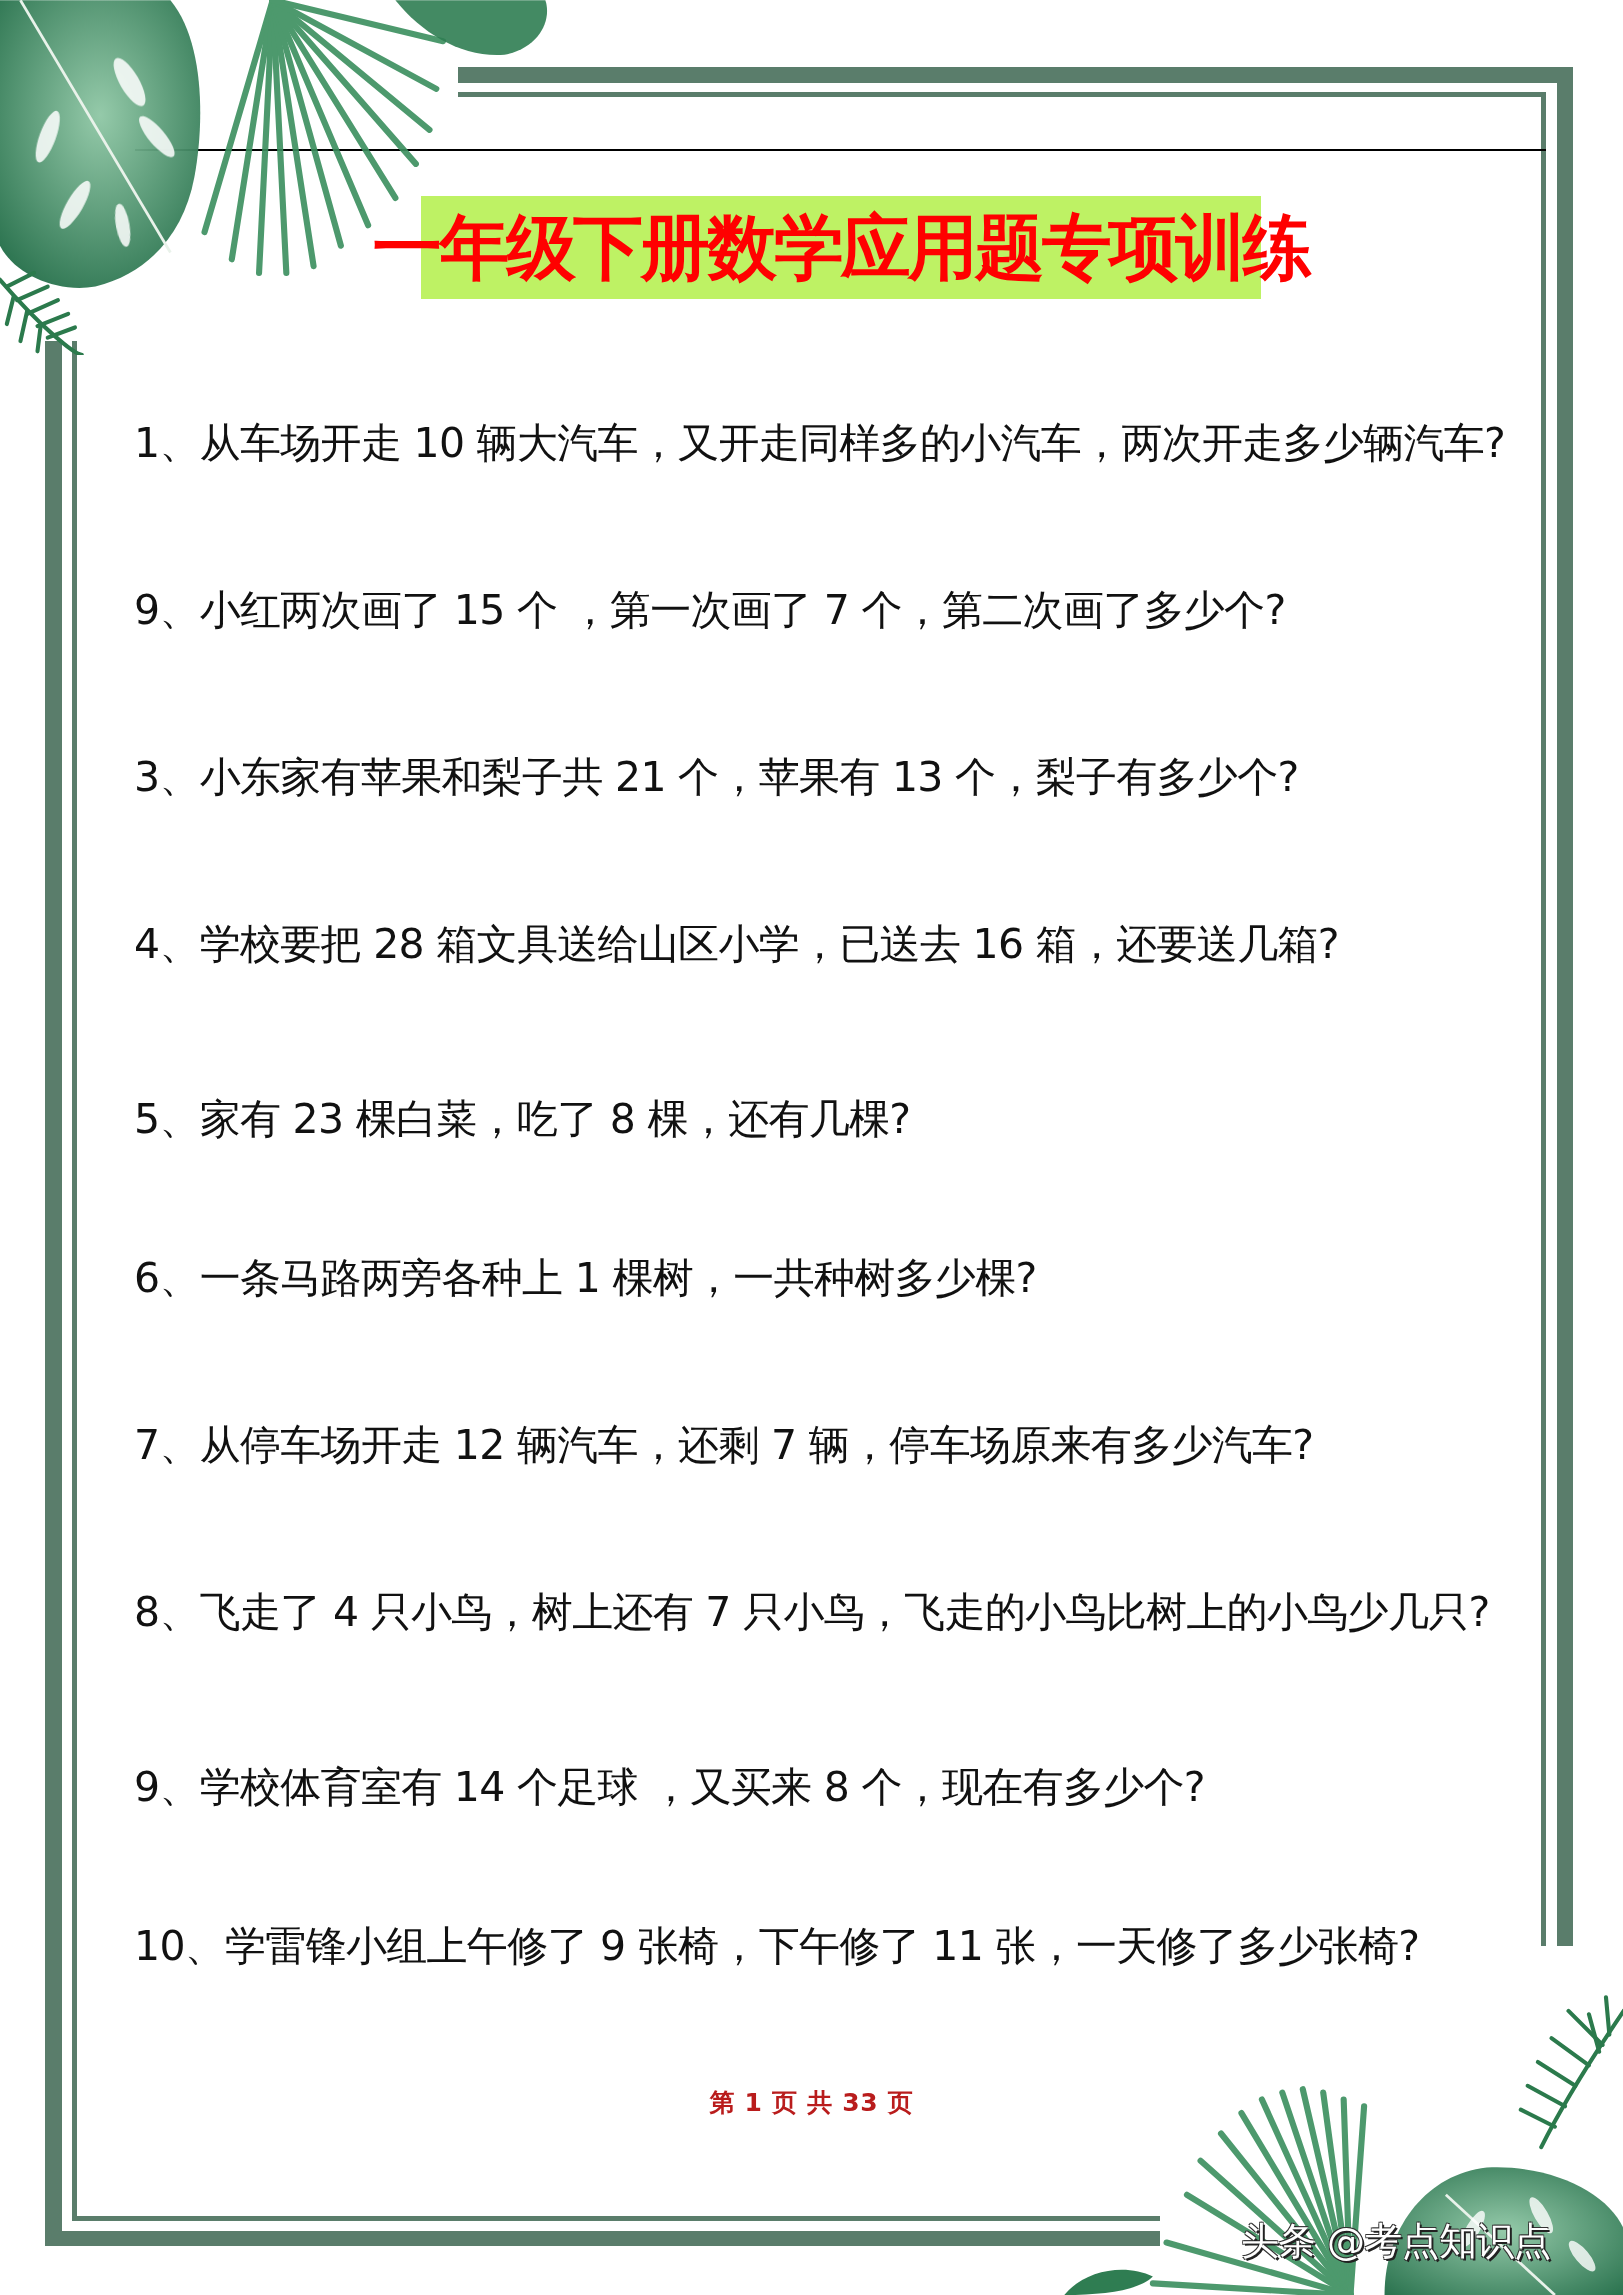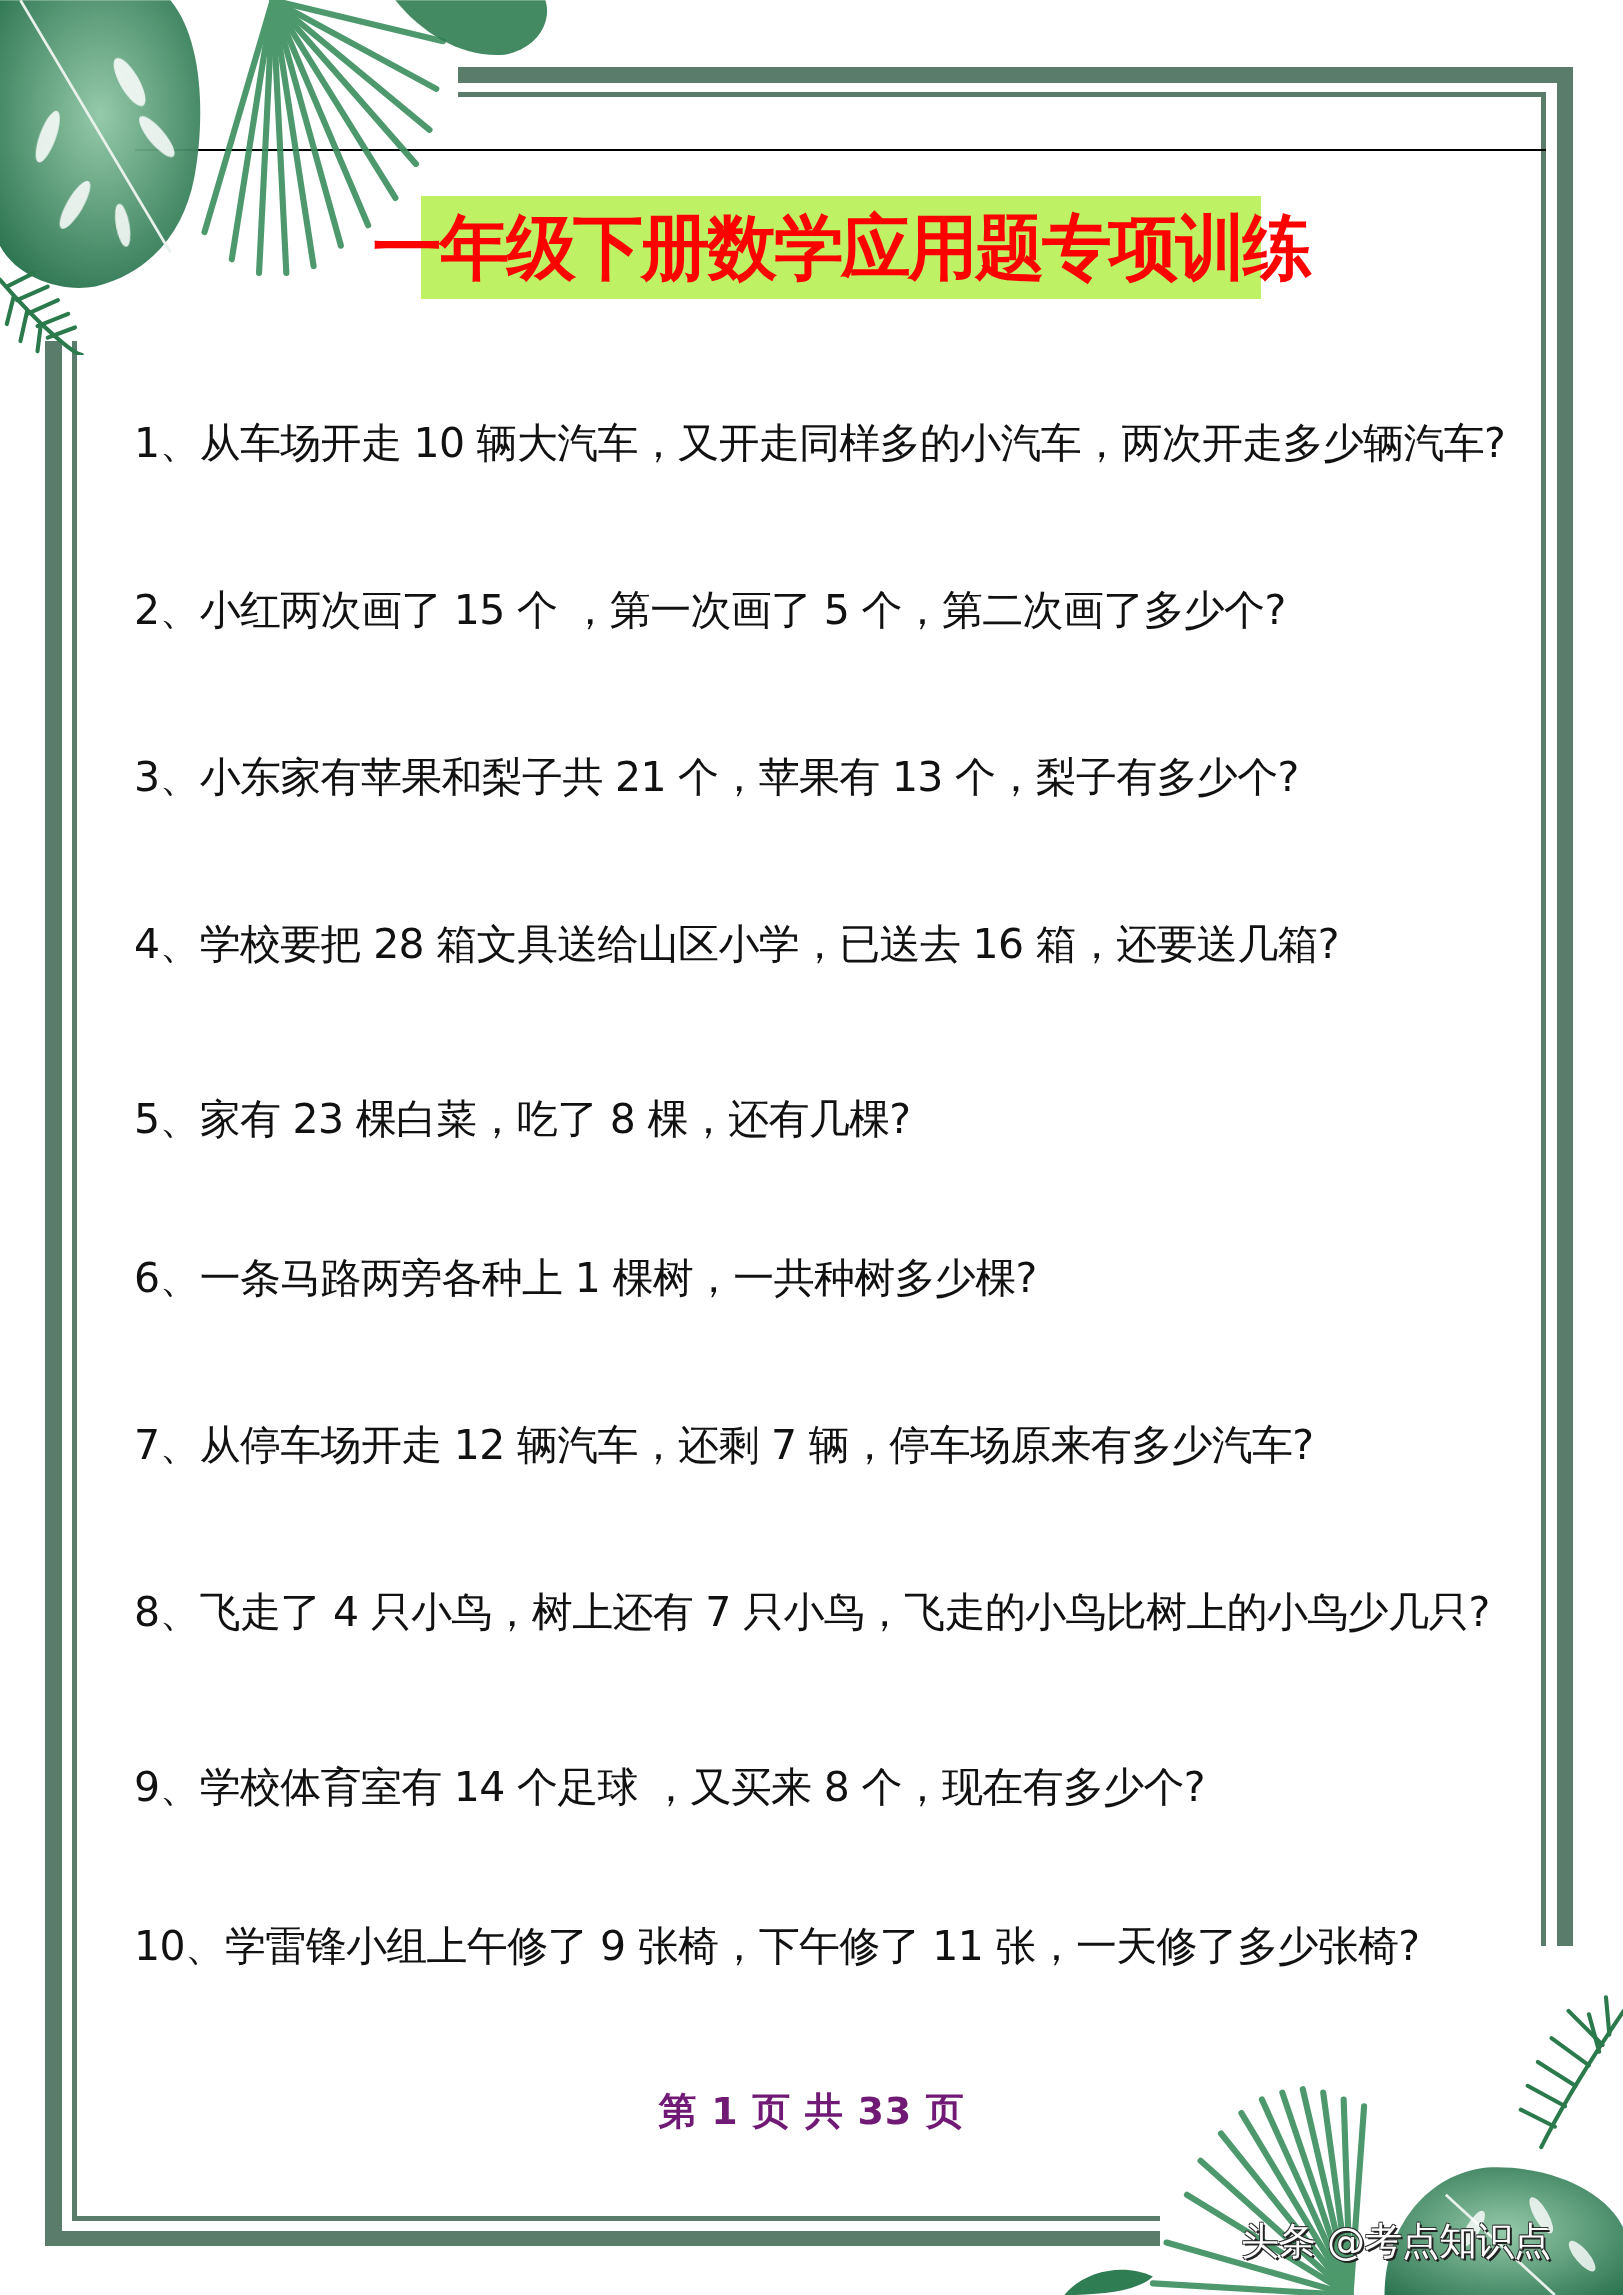--- a/index.html
+++ b/index.html
@@ -19,21 +19,21 @@
     color: #ff0000; font-weight: bold; font-size: 71px; letter-spacing: -2.7px;
     white-space: nowrap; line-height: 1;
     transform: scaleX(0.98);
   }
   .question {
     position: absolute; left: 134px; font-size: 41px; color: #111;
     white-space: nowrap; line-height: 1; letter-spacing: -0.7px;
   }
   .footer {
     position: absolute; left: 0; width: 1623px; top: 2086px; text-align: center;
-    font-weight: bold; font-size: 38px; color: #701a75; letter-spacing: 0.7px;
+    font-weight: bold; font-size: 25px; color: #b91c1c; letter-spacing: 0.7px;
   }
   .watermark {
     position: absolute; left: 1241px; top: 2216px; font-size: 38px; color: #fff;
     text-shadow: 2px 2px 0 #222, -0.7px -0.7px 0 #333, 0.7px -0.7px 0 #333, -0.7px 0.7px 0 #333;
     white-space: nowrap; letter-spacing: -0.7px;
   }
 </style>
 </head>
 <body>
 
@@ -140,21 +140,21 @@
   </g>
 
   <path d="M0,477 C30,440 90,430 130,450 C110,470 60,477 0,477 Z" fill="#2f7d52"></path>
 </svg>
 
 <div class="title-box">
   <span class="title-text">一年级下册数学应用题专项训练</span>
 </div>
 
 <div class="question" style="top:423px;">1、从车场开走 10 辆大汽车，又开走同样多的小汽车，两次开走多少辆汽车?</div>
-<div class="question" style="top:590px;">2、小红两次画了 15 个 ，第一次画了 5 个，第二次画了多少个?</div>
+<div class="question" style="top:590px;">9、小红两次画了 15 个 ，第一次画了 7 个，第二次画了多少个?</div>
 <div class="question" style="top:757px;">3、小东家有苹果和梨子共 21 个，苹果有 13 个，梨子有多少个?</div>
 <div class="question" style="top:924px;">4、学校要把 28 箱文具送给山区小学，已送去 16 箱，还要送几箱?</div>
 <div class="question" style="top:1091px;margin-top:8px;">5、家有 23 棵白菜，吃了 8 棵，还有几棵?</div>
 <div class="question" style="top:1258px;">6、一条马路两旁各种上 1 棵树，一共种树多少棵?</div>
 <div class="question" style="top:1425px;">7、从停车场开走 12 辆汽车，还剩 7 辆，停车场原来有多少汽车?</div>
 <div class="question" style="top:1592px;">8、飞走了 4 只小鸟，树上还有 7 只小鸟，飞走的小鸟比树上的小鸟少几只?</div>
 <div class="question" style="top:1759px;margin-top:8px;">9、学校体育室有 14 个足球 ，又买来 8 个，现在有多少个?</div>
 <div class="question" style="top:1926px;">10、学雷锋小组上午修了 9 张椅，下午修了 11 张，一天修了多少张椅?</div>
 
 <div class="footer">第 1 页 共 33 页</div>

